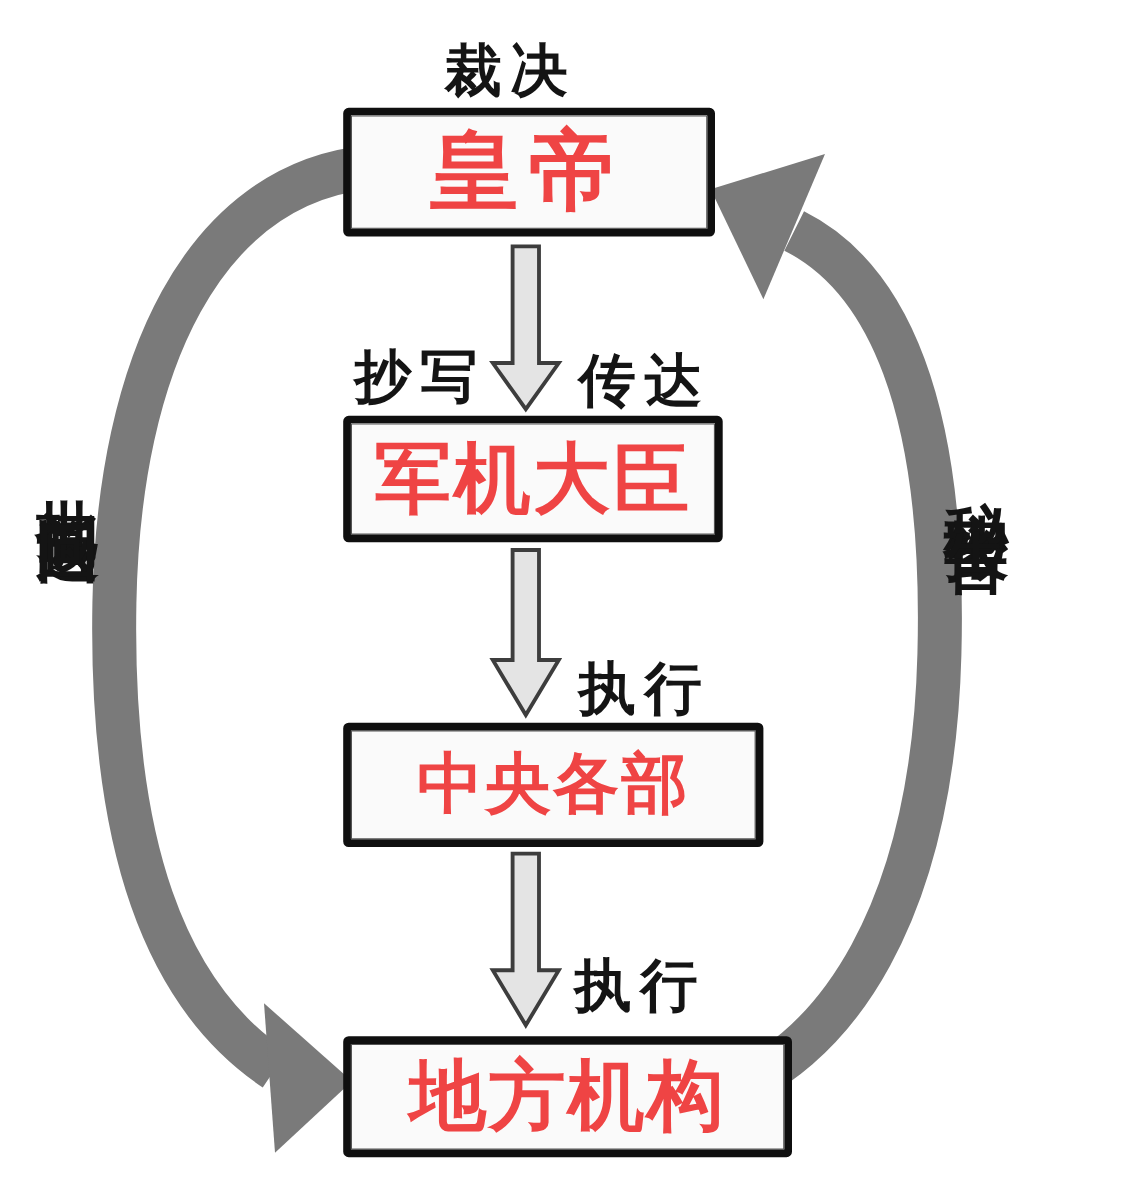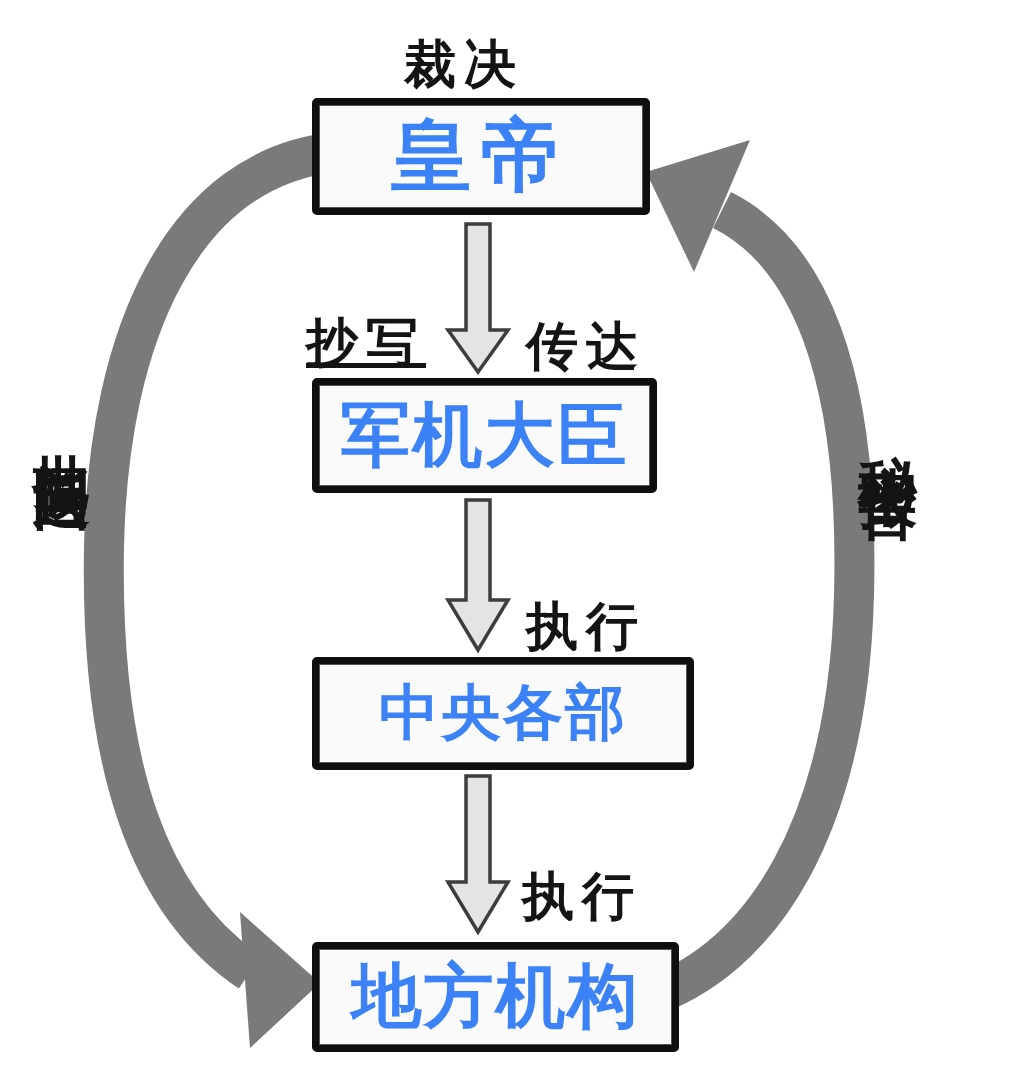--- a/index.html
+++ b/index.html
@@ -40,39 +40,39 @@
   }
   .node-box {
     position: absolute;
     box-sizing: border-box;
     background: #fafafa;
     border: 7px solid #0f0f0f;
     border-radius: 5px;
     display: flex;
     align-items: center;
     justify-content: center;
-    color: #3b82f6;
+    color: #ef4444;
     font-weight: 900;
     font-family: "Liberation Serif", serif;
     white-space: nowrap;
     box-shadow: 0 0 0 1px #555 inset;
   }
   .node-emperor   { left: 312px; top:  98px; width: 338px; height: 117px; font-size: 80px; letter-spacing: 10px; }
   .node-council   { left: 312px; top: 378px; width: 345px; height: 115px; font-size: 70px; letter-spacing: 2px; text-align: right; }
   .node-central   { left: 312px; top: 657px; width: 382px; height: 113px; font-size: 60px; letter-spacing: 2px; }
-  .node-local     { left: 312px; top: 942px; width: 367px; height: 110px; font-size: 70px; letter-spacing: 2px; }
+  .node-local     { left: 312px; top: 942px; width: 408px; height: 110px; font-size: 70px; letter-spacing: 2px; }
   .flow-label {
     position: absolute;
     color: #141414;
     font-weight: 600;
     font-family: "Liberation Serif", serif;
     white-space: nowrap;
   }
   .label-ruling    { left: 404px; top:  30px; font-size: 52px; letter-spacing: 8px; }
-  .label-copy      { left: 306px; top: 308px; font-size: 52px; letter-spacing: 8px; text-decoration: underline; }
+  .label-copy      { left: 322px; top: 308px; font-size: 52px; letter-spacing: 8px; }
   .label-transmit  { left: 526px; top: 312px; font-size: 52px; letter-spacing: 8px; }
   .label-execute-1 { left: 526px; top: 592px; font-size: 52px; letter-spacing: 8px; }
   .label-execute-2 { left: 522px; top: 862px; font-size: 52px; letter-spacing: 8px; }
   .vertical-label {
     position: absolute;
     writing-mode: vertical-rl;
     text-orientation: upright;
     color: #141414;
     font-weight: 600;
     font-family: "Liberation Serif", serif;

